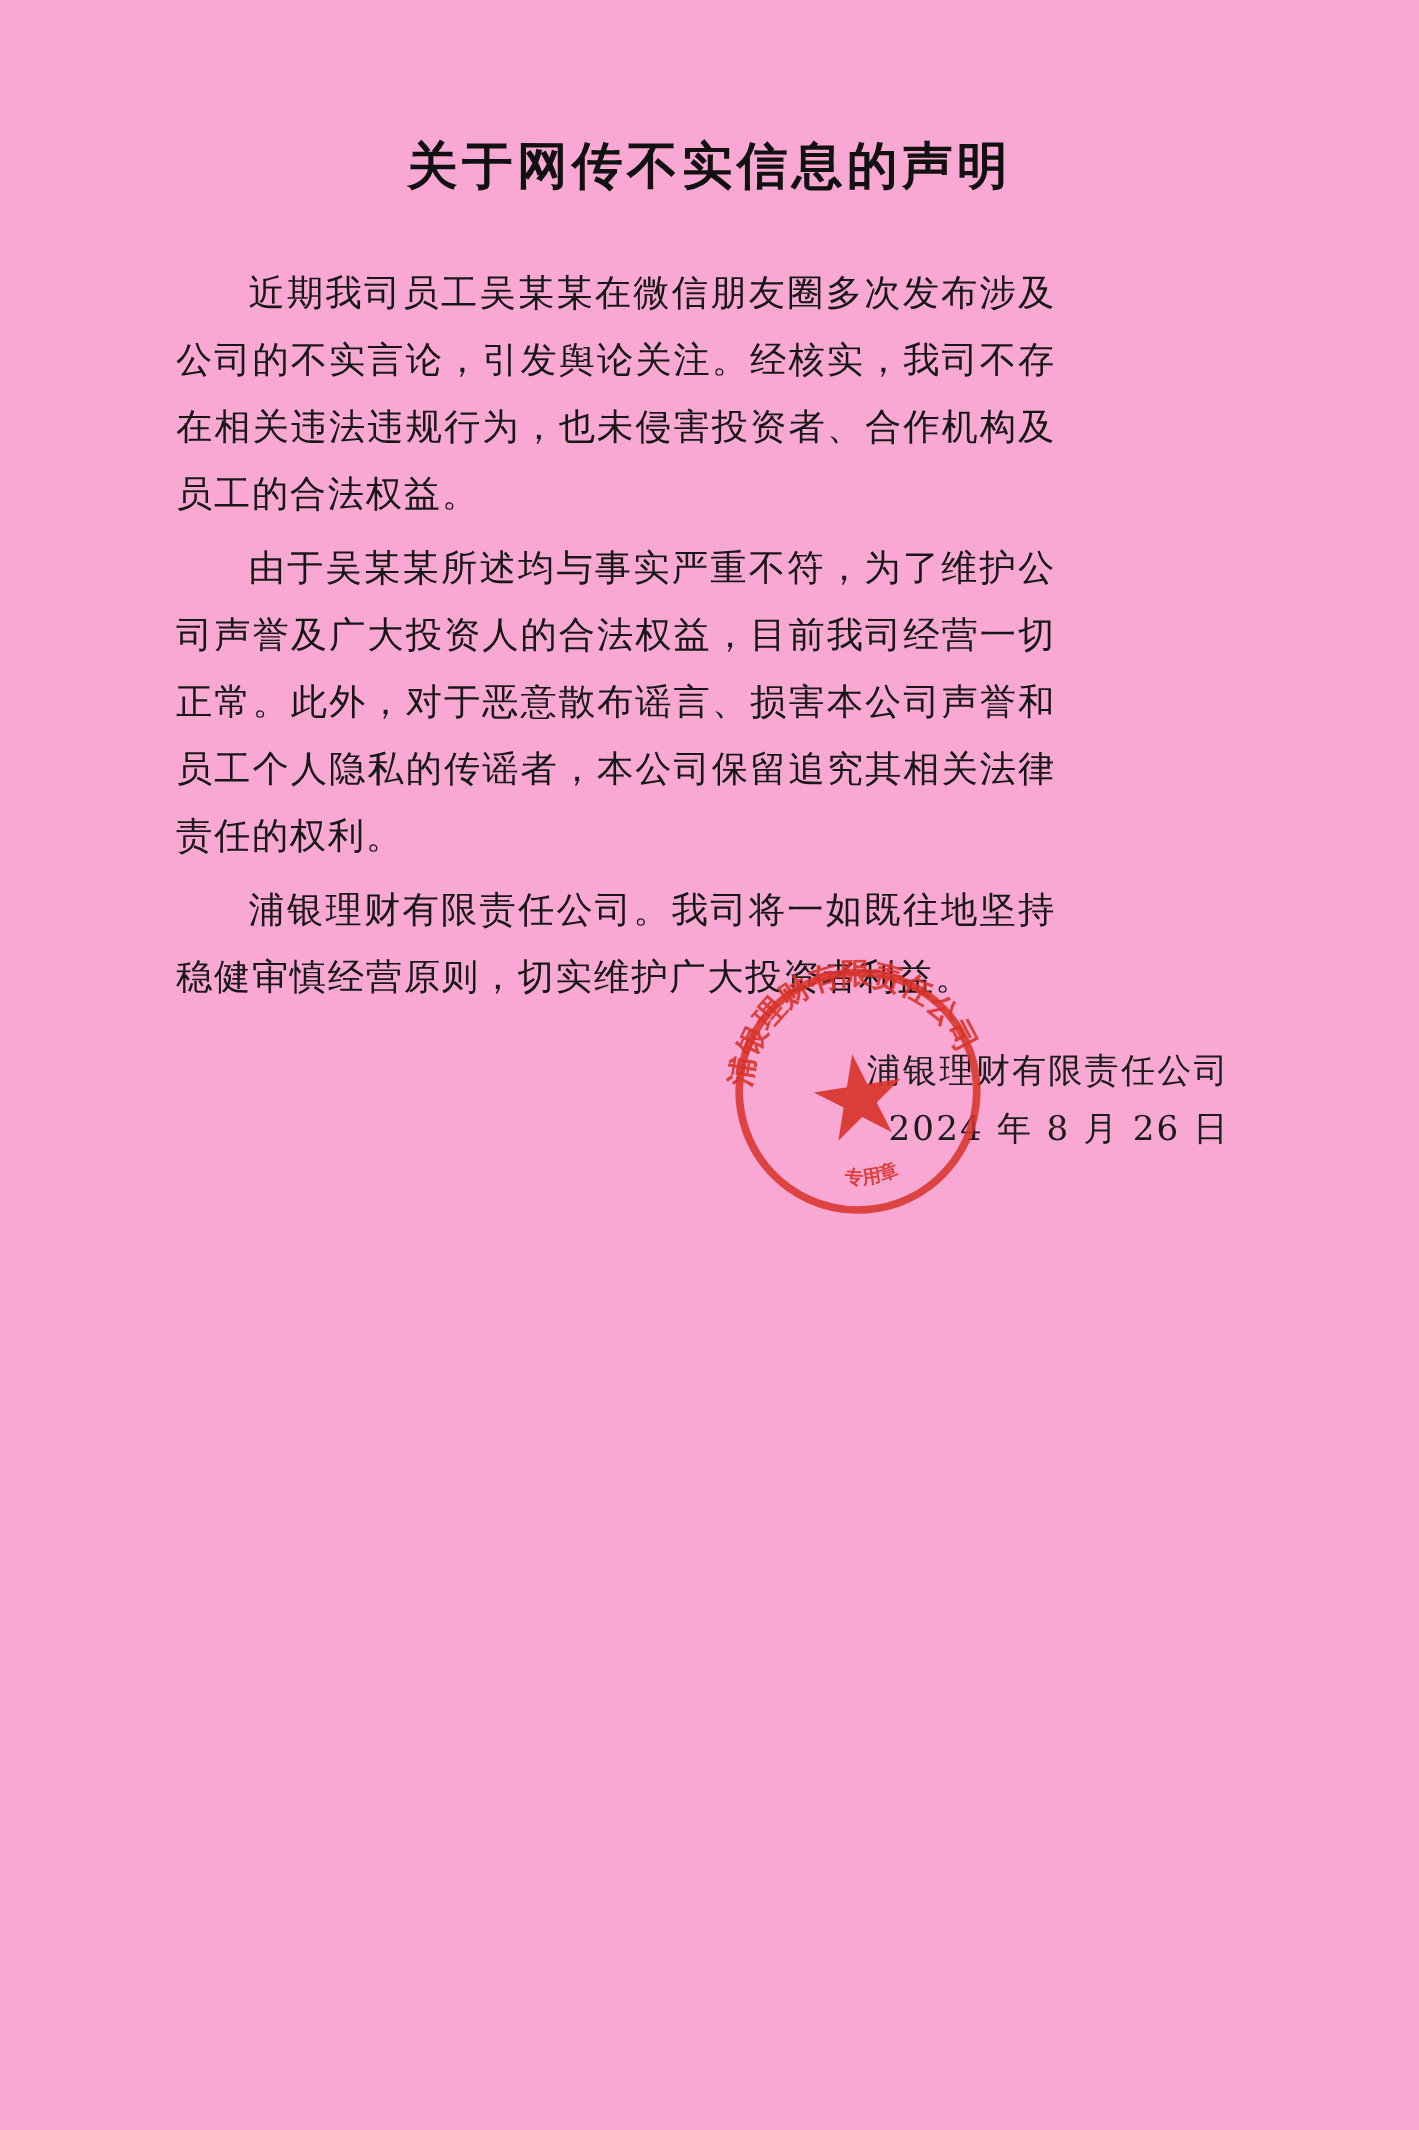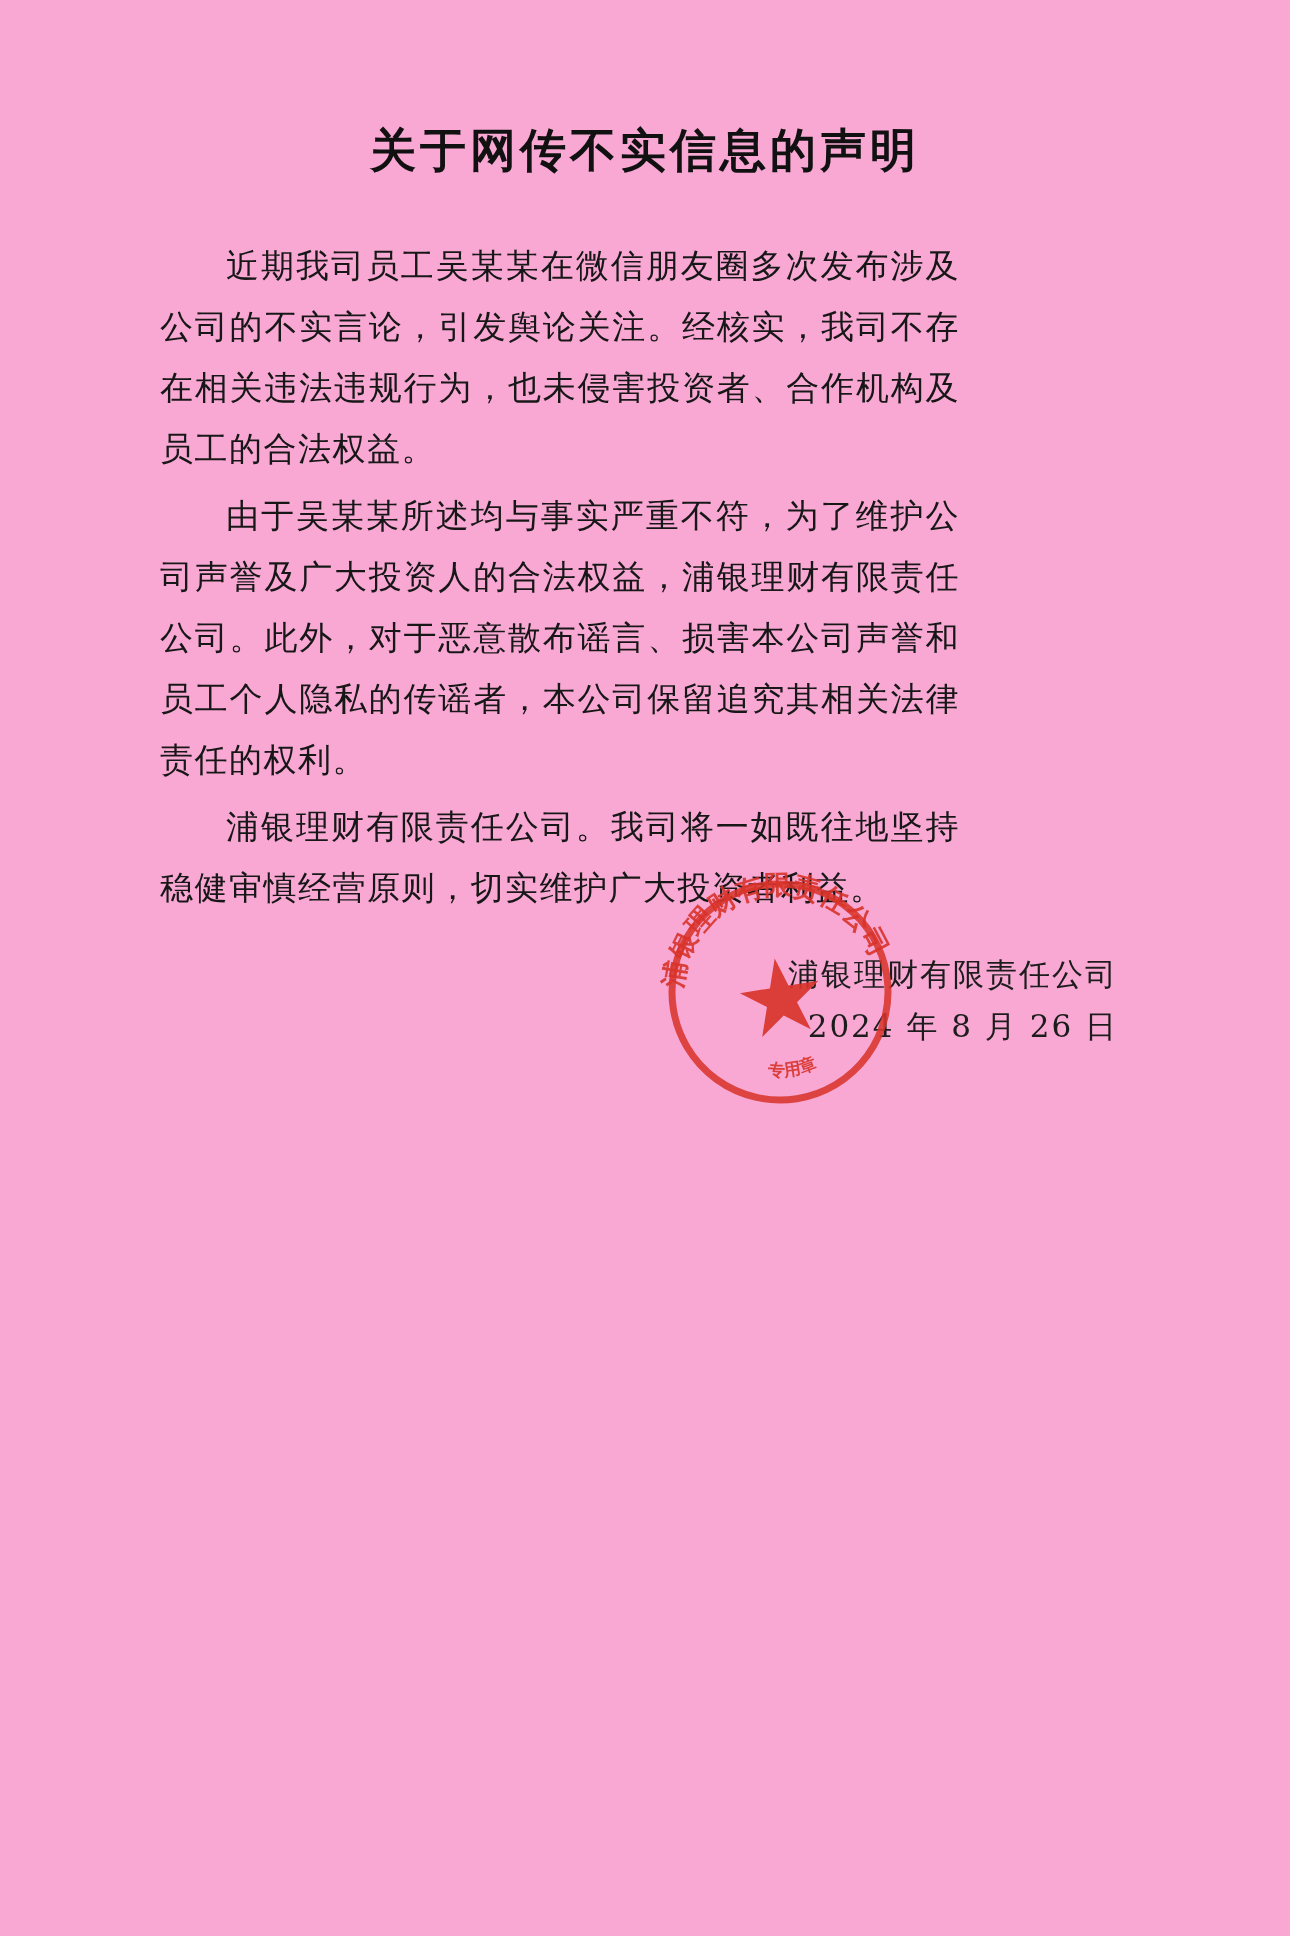--- a/index.html
+++ b/index.html
@@ -107,21 +107,21 @@
 </style>
 </head>
 <body>
 
 <div class="page">
 
   <div class="doc-title">关于网传不实信息的声明</div>
 
   <div class="body-block">
     <p class="para">近期我司员工吴某某在微信朋友圈多次发布涉及公司的不实言论，引发舆论关注。经核实，我司不存在相关违法违规行为，也未侵害投资者、合作机构及员工的合法权益。</p>
-    <p class="para">由于吴某某所述均与事实严重不符，为了维护公司声誉及广大投资人的合法权益，浦银理财有限责任公司。此外，对于恶意散布谣言、损害本公司声誉和员工个人隐私的传谣者，本公司保留追究其相关法律责任的权利。</p>
+    <p class="para">由于吴某某所述均与事实严重不符，为了维护公司声誉及广大投资人的合法权益，目前我司经营一切正常。此外，对于恶意散布谣言、损害本公司声誉和员工个人隐私的传谣者，本公司保留追究其相关法律责任的权利。</p>
     <p class="para">浦银理财有限责任公司。我司将一如既往地坚持稳健审慎经营原则，切实维护广大投资者利益。</p>
   </div>
 
   <div class="signature-block">
     <div class="sig-line">浦银理财有限责任公司</div>
     <div class="sig-date">2024 年 8 月 26 日</div>
   </div>
 
   <div class="seal">
     <svg width="260" height="260" viewBox="0 0 260 260" xmlns="http://www.w3.org/2000/svg">

